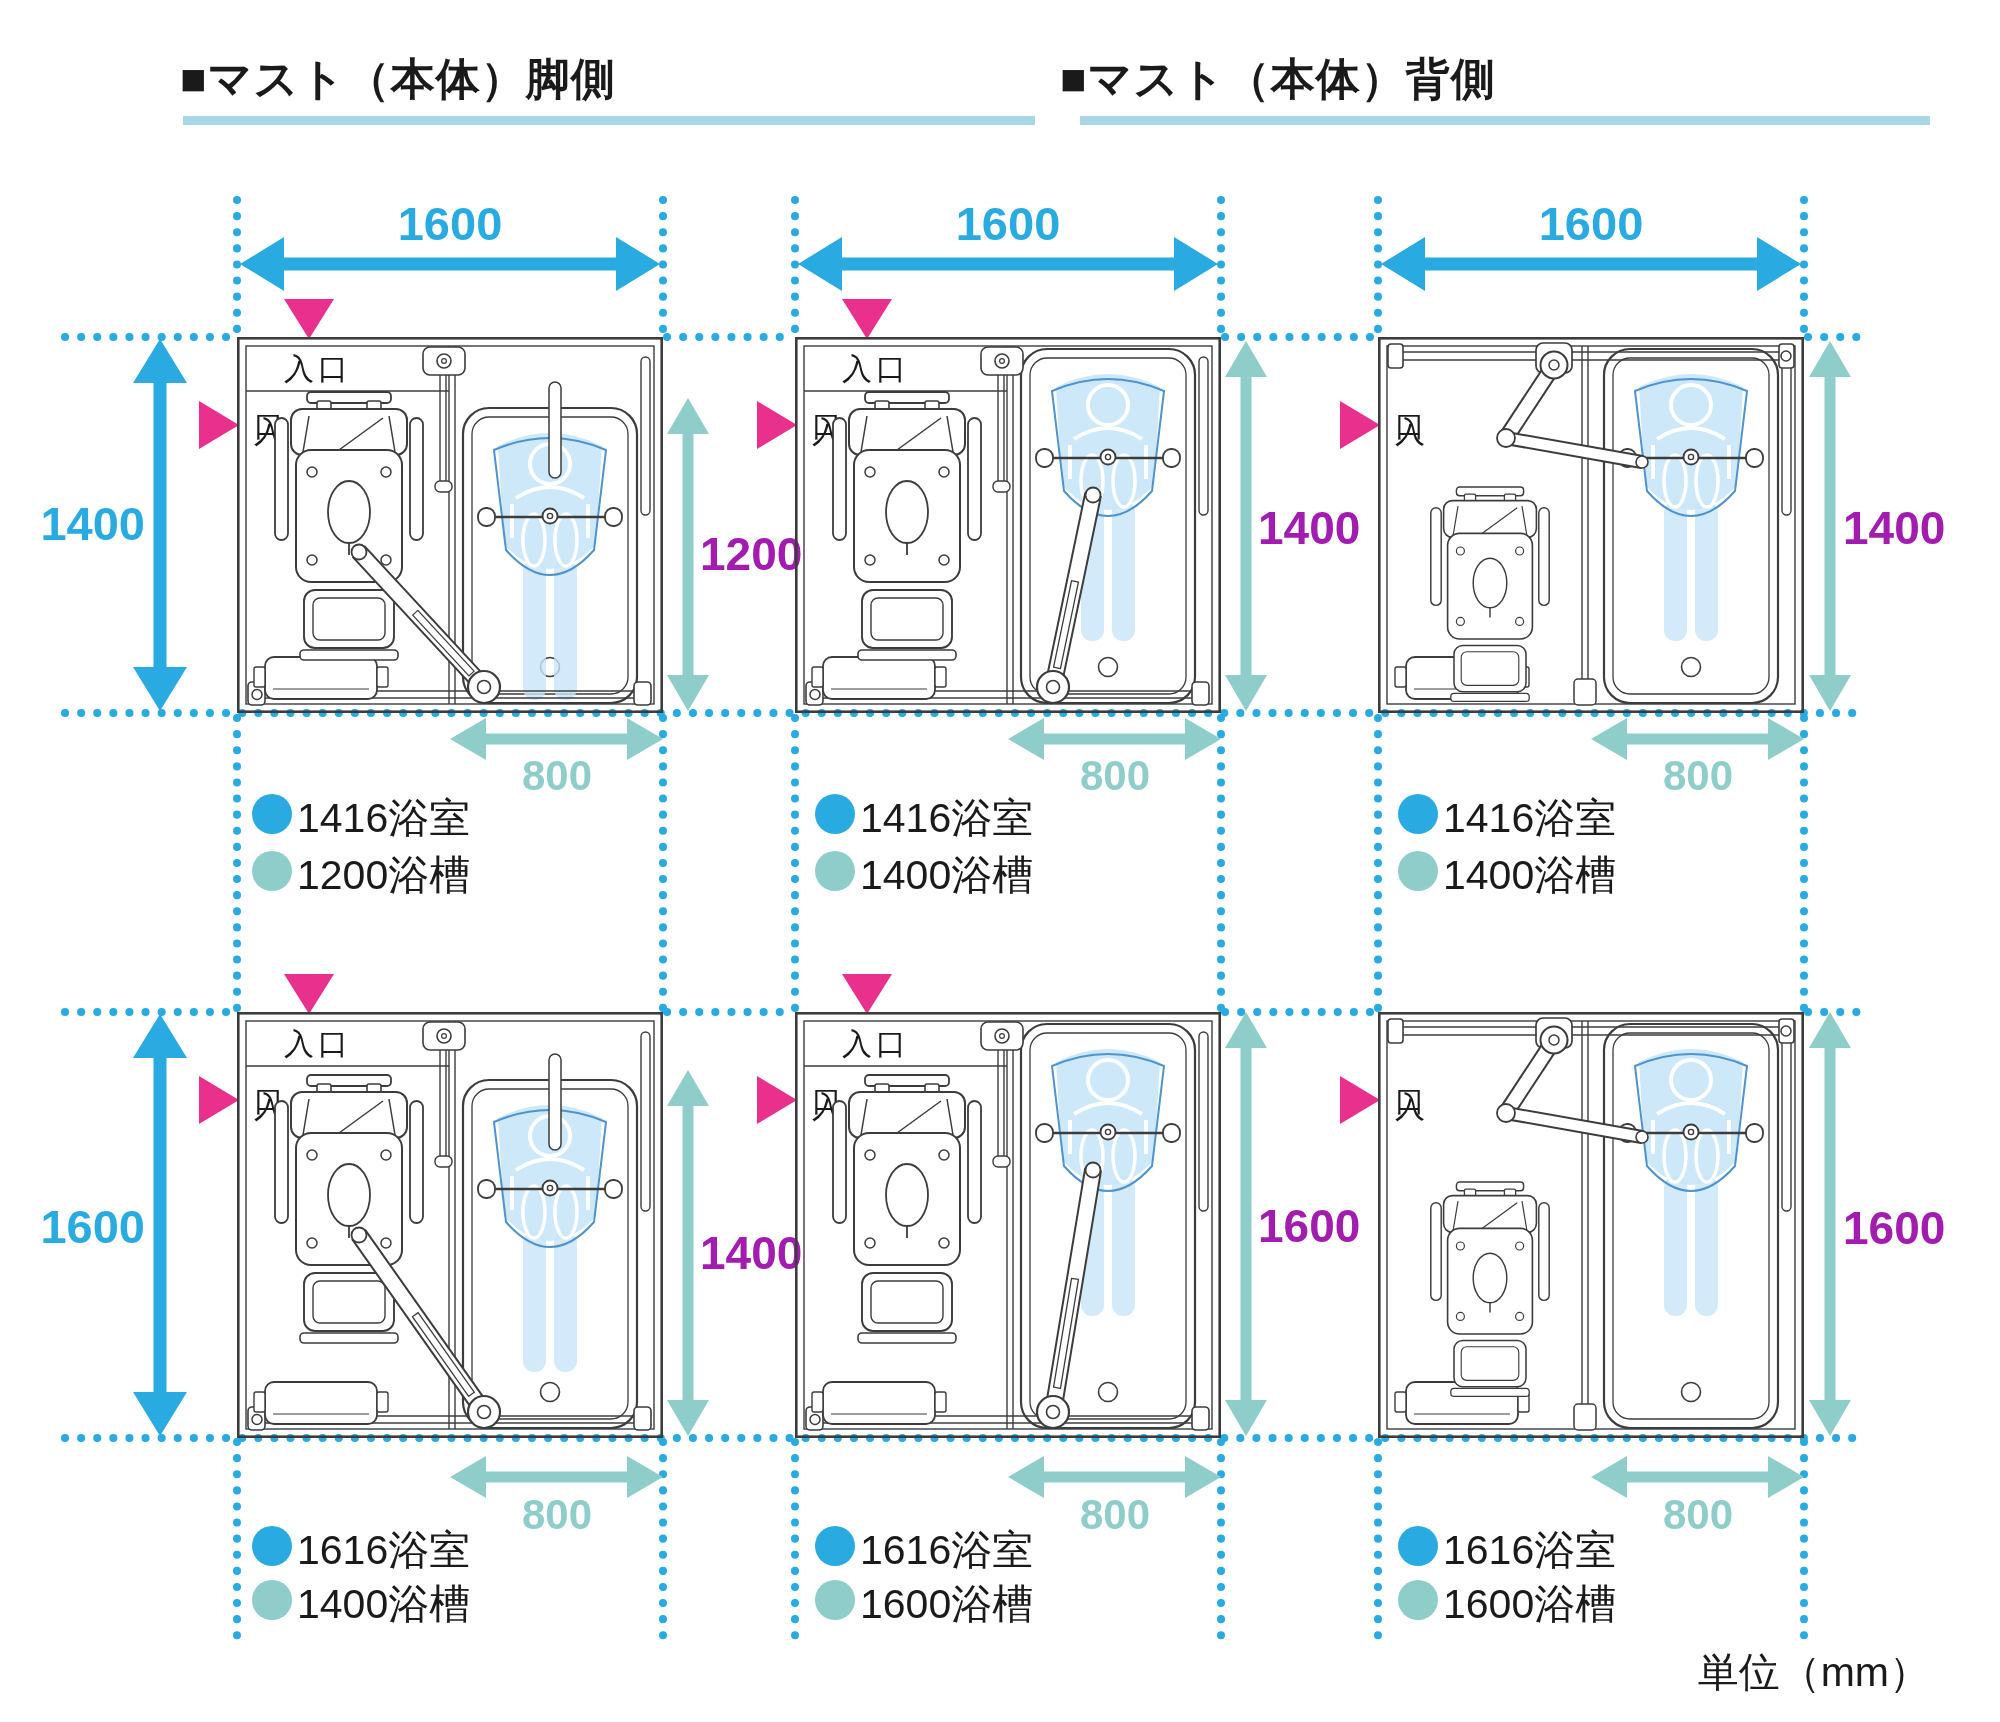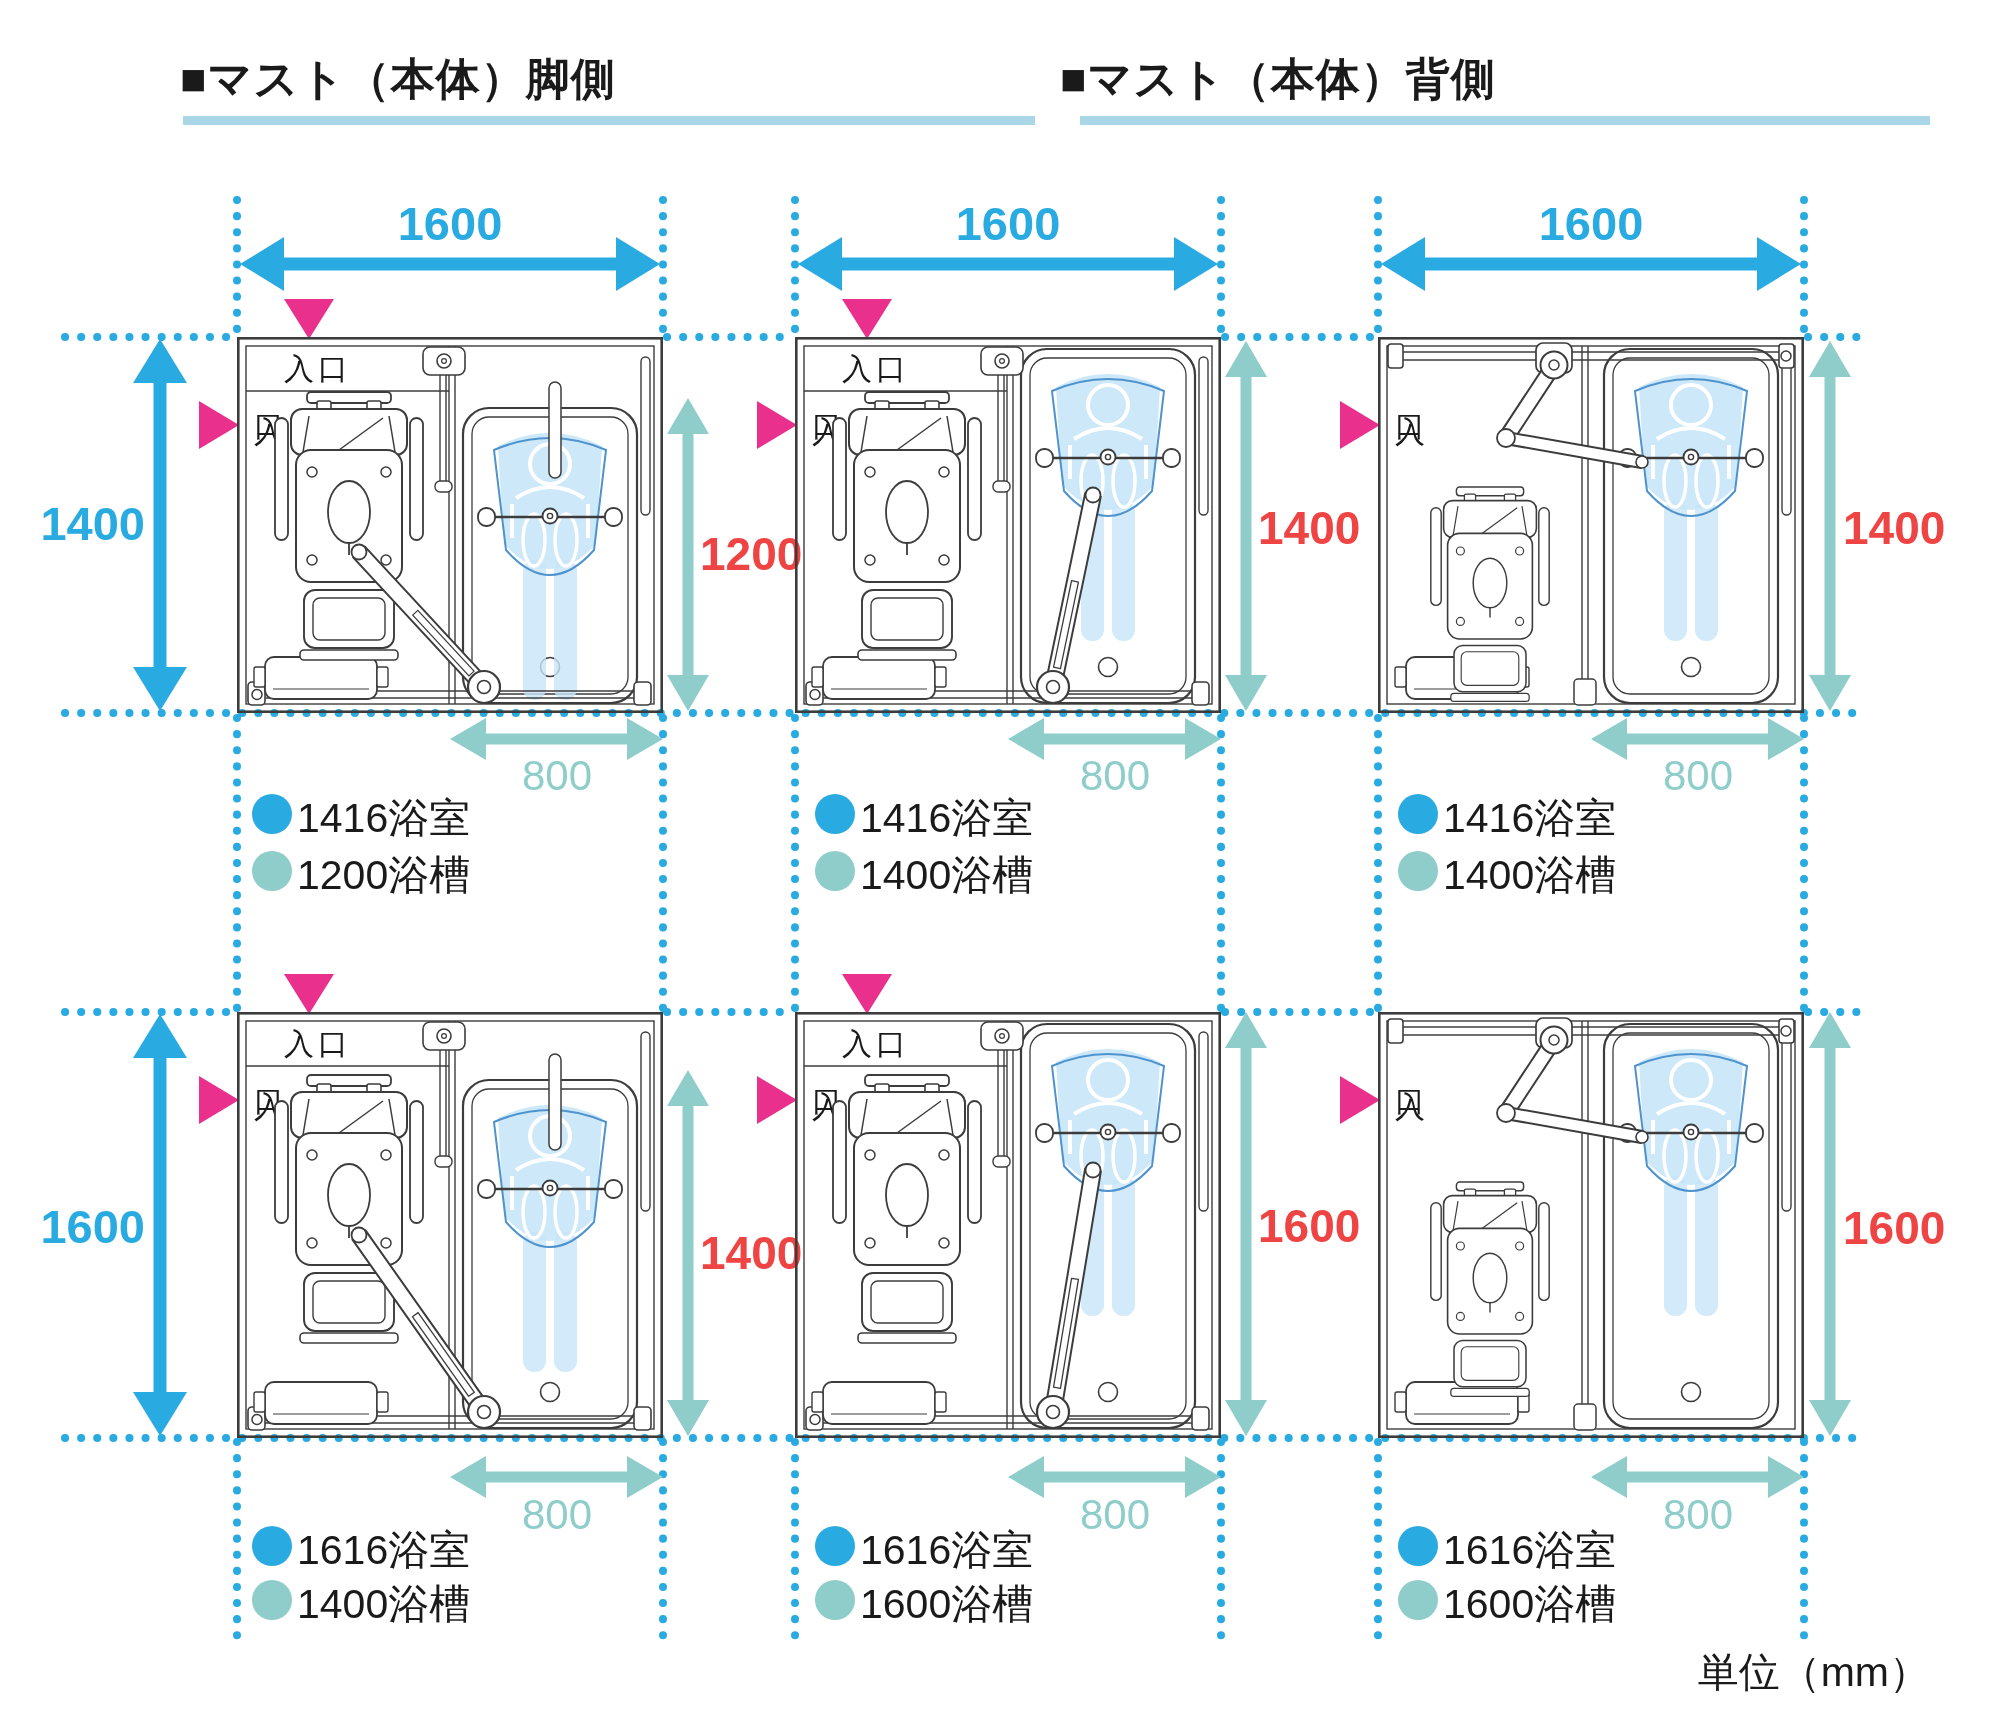--- a/index.html
+++ b/index.html
@@ -2,22 +2,22 @@
 <html><head>
 <meta charset="utf-8">
 <style>
   html,body{margin:0;padding:0;background:#fff;}
   body{width:2000px;height:1722px;position:relative;overflow:hidden;
        font-family:"Liberation Sans","DejaVu Sans",sans-serif;}
   .abs{position:absolute;}
   .hdr{font-size:44px;font-weight:bold;color:#1a1a1a;white-space:nowrap;letter-spacing:1px;}
   .underline{height:9px;}
   .dimblue{color:#29ABE2;font-weight:bold;font-size:47px;}
-  .dimteal{color:#ef4444;font-weight:bold;font-size:46px;}
-  .dim800{color:#8ECDC9;font-weight:normal;font-size:42px;text-align:center;}
+  .dimteal{color:#a21caf;font-weight:bold;font-size:46px;}
+  .dim800{color:#8ECDC9;font-weight:bold;font-size:42px;text-align:center;}
   .tcenter{text-align:center;}
   .tright{text-align:right;}
   .legend-text{font-size:41px;color:#1a1a1a;white-space:nowrap;}
   .legend-dot{width:40px;height:40px;border-radius:50%;}
   .entrance{font-size:30px;color:#1a1a1a;letter-spacing:4px;font-weight:500;}
   .entrance-v{font-size:30px;color:#1a1a1a;writing-mode:vertical-rl;text-orientation:upright;letter-spacing:2px;font-weight:500;}
   .unit{font-size:41px;color:#1a1a1a;}
   svg{position:absolute;left:0;top:0;}
 </style>
 </head>

